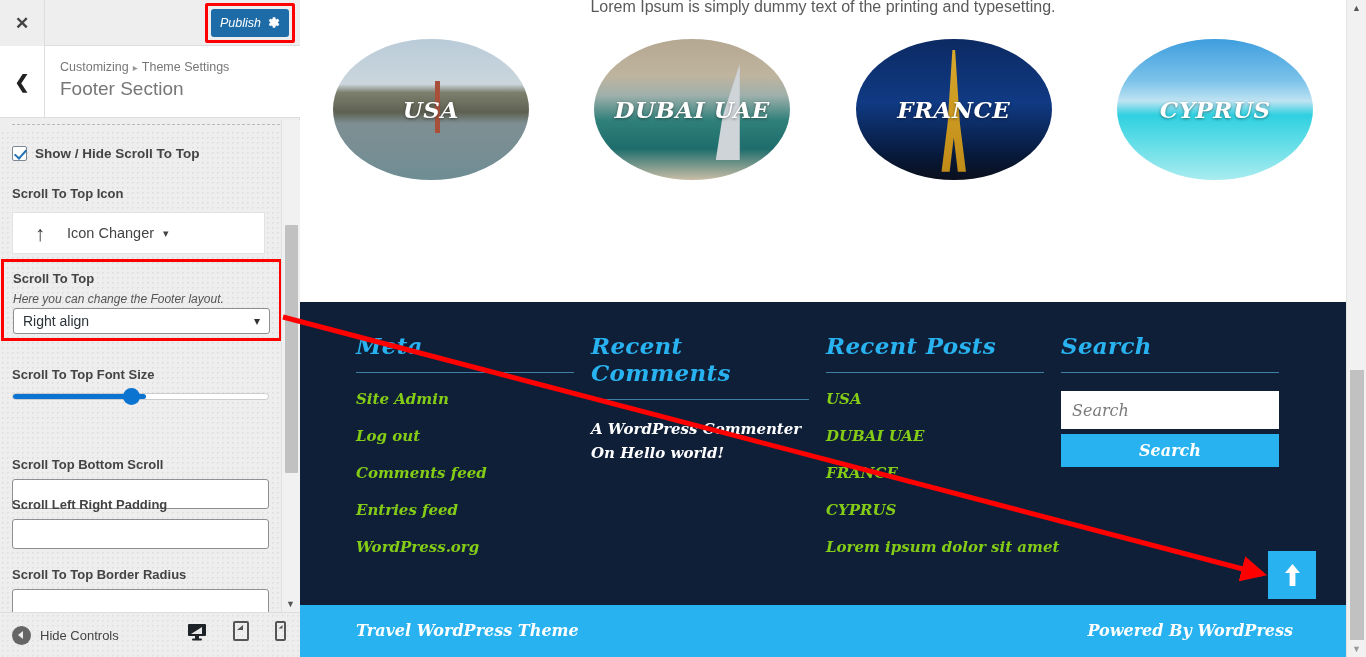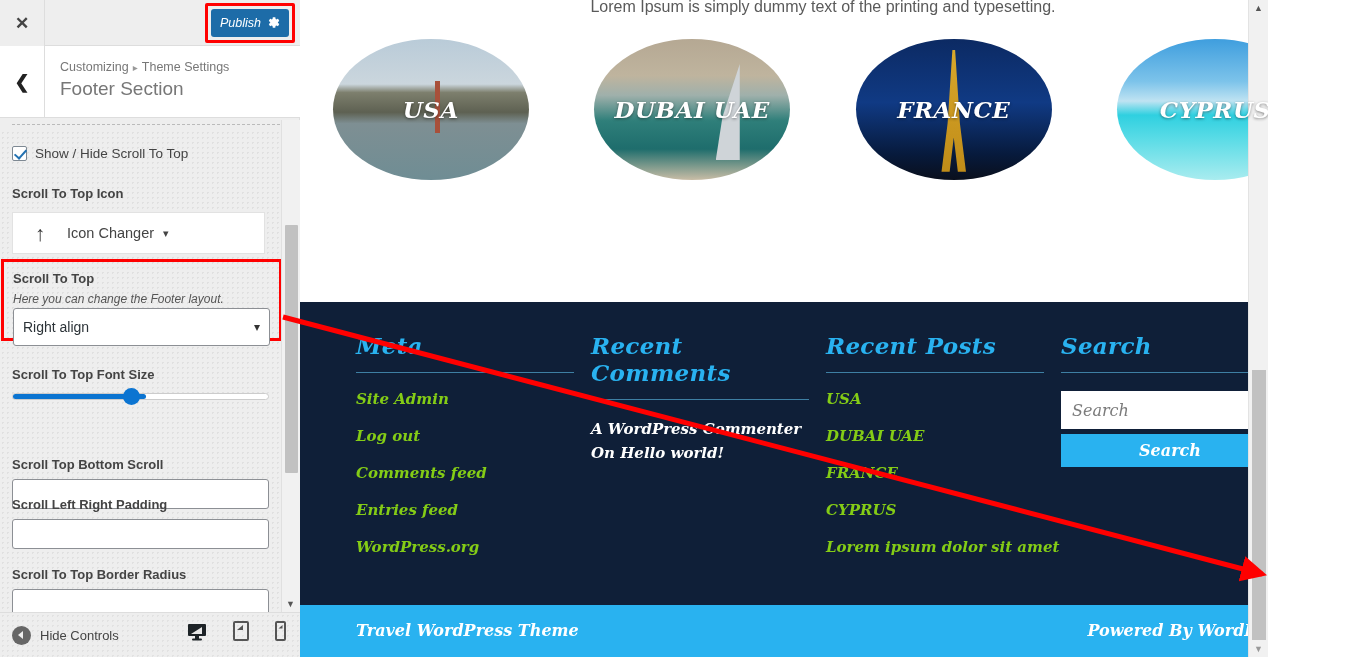--- a/index.html
+++ b/index.html
@@ -109,21 +109,21 @@
     width: 15px; height: 15px; background: #fff;
     border: 1px solid #7e8993; border-radius: 2px;
     position: relative;
   }
   .cb::after {
     content: ""; position: absolute;
     left: 4px; top: 0px; width: 5px; height: 10px;
     border: solid #2271b1; border-width: 0 2px 2px 0;
     transform: rotate(42deg);
   }
-  .cbtxt { font-size: 13.5px; color: #444; }
+  .cbtxt { font-size: 13.5px; color: #444; font-weight: bold; }
 
   .icon-box {
     position: absolute; left: 12px; top: 82px;
     width: 253px; height: 42px;
     background: #fff; border: 1px solid #e2e2e2;
     display: flex; align-items: center; cursor: pointer;
   }
   .icon-box .arrow-up-glyph {
     width: 54px; text-align: center; font-size: 21px;
     color: #333; font-weight: 700; line-height: 1;
@@ -134,21 +134,21 @@
   .hl-box {
     position: absolute; left: 1px; top: 129px;
     width: 281px; height: 82px;
     border: 3px solid #ff0000;
   }
   .ctl-scrolltotop-label { position: absolute; left: 13px; top: 141px; }
   .ctl-scrolltotop-desc  { position: absolute; left: 13px; top: 162px; }
 
   .selectbox {
     position: absolute; left: 13px; top: 178px;
-    width: 257px; height: 38px;
+    width: 257px; height: 26px;
     background: #fff; border: 1px solid #8c8f94; border-radius: 3px;
     display: flex; align-items: center; cursor: pointer;
   }
   .selectbox .val { font-size: 14px; color: #2c3338; padding-left: 9px; }
   .selectbox .caret { position: absolute; right: 9px; font-size: 12px; color: #333; }
 
   .lbl-fontsize { position: absolute; left: 12px; top: 237px; }
   .slider-track {
     position: absolute; left: 12px; top: 263px;
     width: 257px; height: 7px;
@@ -219,21 +219,21 @@
   }
   .dev { cursor: pointer; }
   .dev-underline {
     position: absolute; left: 179px; bottom: -4px;
     width: 32px; height: 4px; background: #1d2327;
   }
 
   
   .preview {
     position: absolute; left: 300px; top: 0;
-    width: 968px; height: 657px;
+    width: 1066px; height: 657px;
     background: #fff; overflow: hidden;
   }
   .hero-caption {
     position: absolute; left: 0; top: -2px;
     width: 1046px; text-align: center;
     font-size: 16px; color: #5a5a5a;
   }
   .ovals {
     position: absolute; left: 0; top: 38px;
     width: 1046px; height: 142px;

